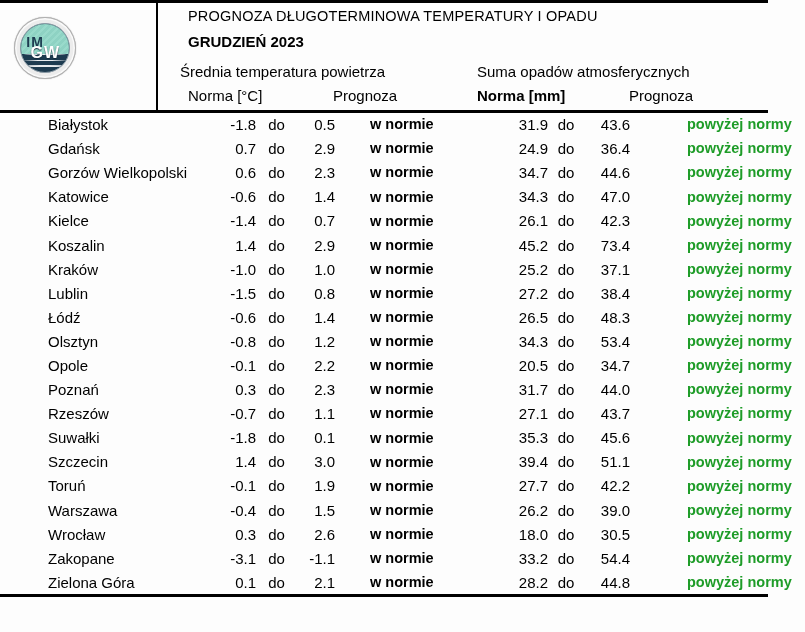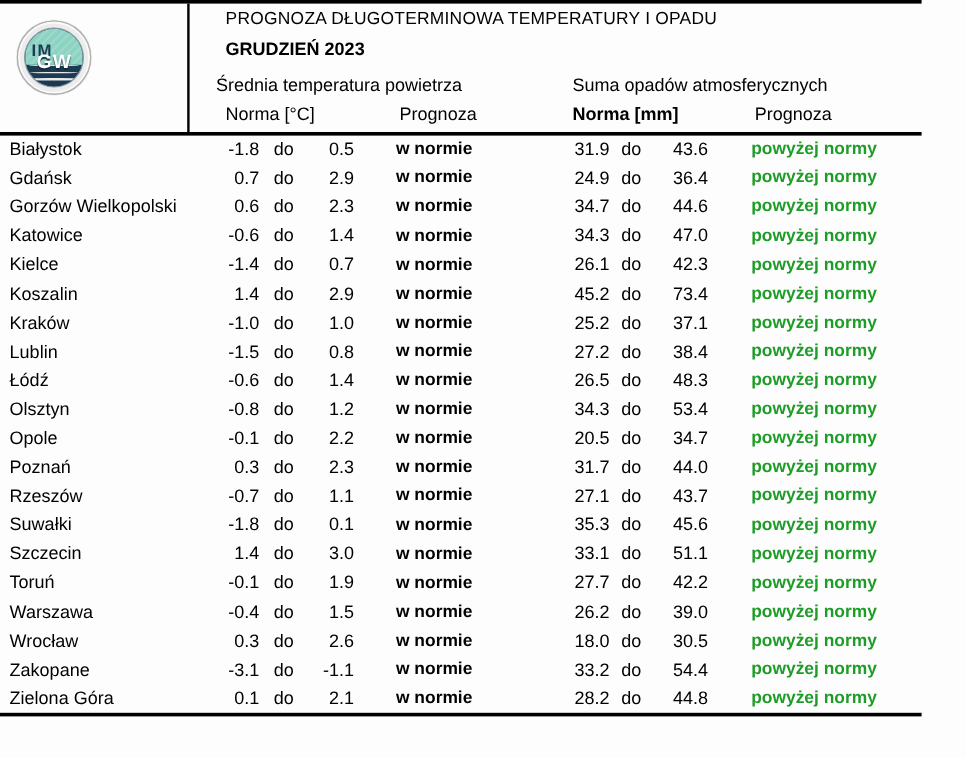--- a/index.html
+++ b/index.html
@@ -51,28 +51,28 @@
   .col-tnorm { left:188px; top:87px; font-size:15px; }
   .col-tprog { left:333px; top:87px; font-size:15px; }
   .col-pnorm { left:477px; top:87px; font-size:15px;font-weight:bold; }
   .col-pprog { left:629px; top:87px; font-size:15px; }
 
   
   .tbody { position:absolute; left:0; top:112.5px; width:805px; }
   .row {
     display:grid;
     grid-template-columns:188px 28px 41px 38px 182px 31px 36px 46px auto;
-    height:24.1px; align-items:center; font-size:15px;
+    height:24.1px; align-items:center; font-size:15px;padding-left:40px;
   }
   .c { white-space:nowrap; line-height:1; }
   .city { padding-left:8px; }
   .num  { text-align:right; }
   .sep  { text-align:center; }
   .prog1 { padding-left:35px; font-weight:700; font-size:14.5px; }
-  .prog2 { padding-left:36px; font-weight:700; font-size:14.5px; color:var(--green,#1e9c28); }
+  .prog2 { padding-left:36px; font-weight:700; font-size:14.5px; color:var(--green,#1e9c28);margin-left:21px; }
 </style>
 </head>
 <body>
 
 <div class="page">
 
   <div class="rule rule-top"></div>
   <div class="rule rule-vert"></div>
   <div class="rule rule-header"></div>
   <div class="rule rule-bottom"></div>
@@ -267,21 +267,21 @@
     <div class="c num">45.6</div>
     <div class="c prog2">powyżej normy</div>
   </div>
 
   <div class="row">
     <div class="c city">Szczecin</div>
     <div class="c num">1.4</div>
     <div class="c sep">do</div>
     <div class="c num">3.0</div>
     <div class="c prog1">w normie</div>
-    <div class="c num">33.1</div>
+    <div class="c num">39.4</div>
     <div class="c sep">do</div>
     <div class="c num">51.1</div>
     <div class="c prog2">powyżej normy</div>
   </div>
 
   <div class="row">
     <div class="c city">Toruń</div>
     <div class="c num">-0.1</div>
     <div class="c sep">do</div>
     <div class="c num">1.9</div>

